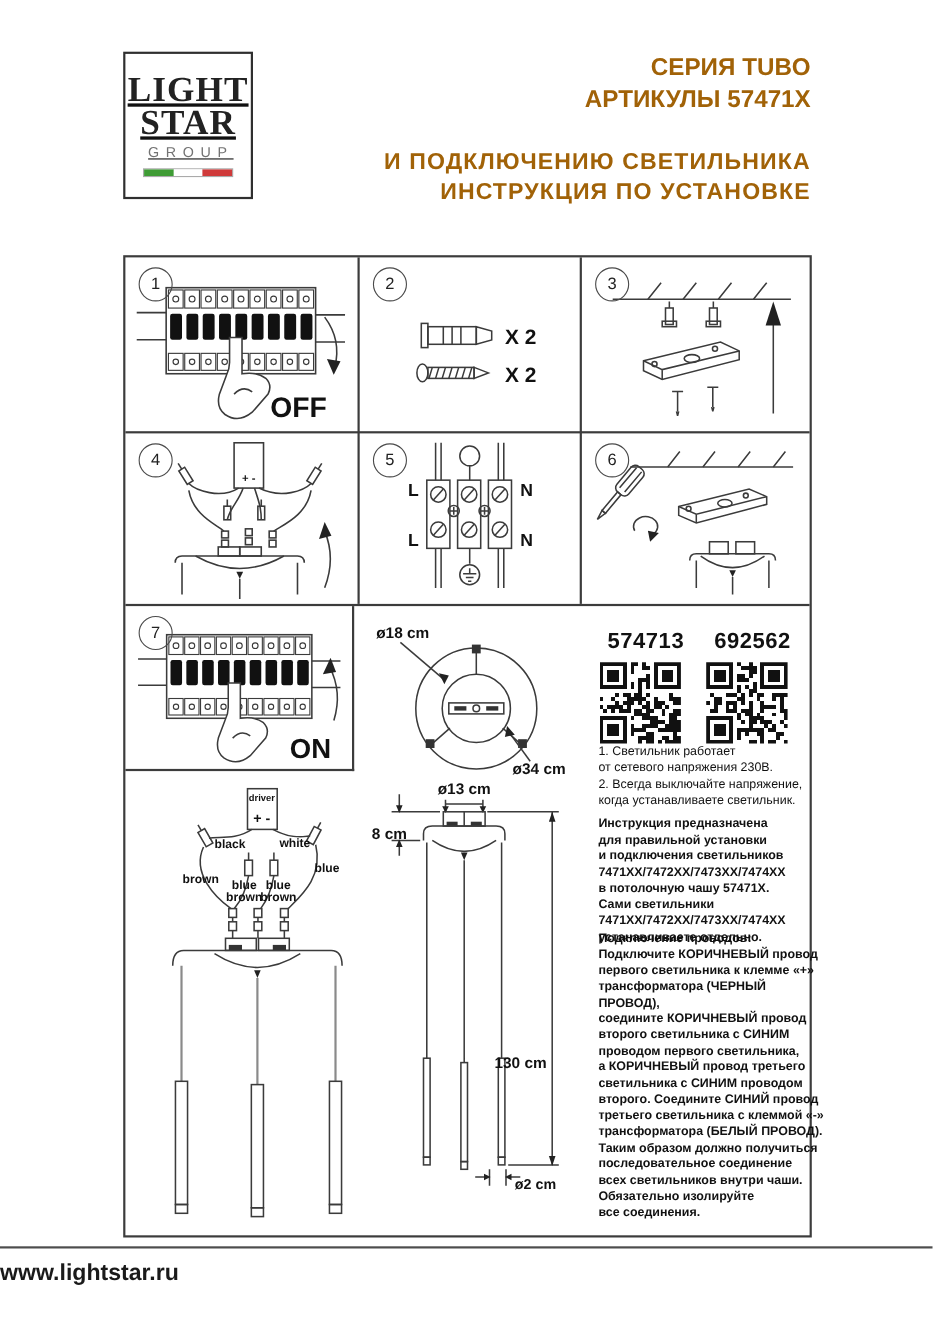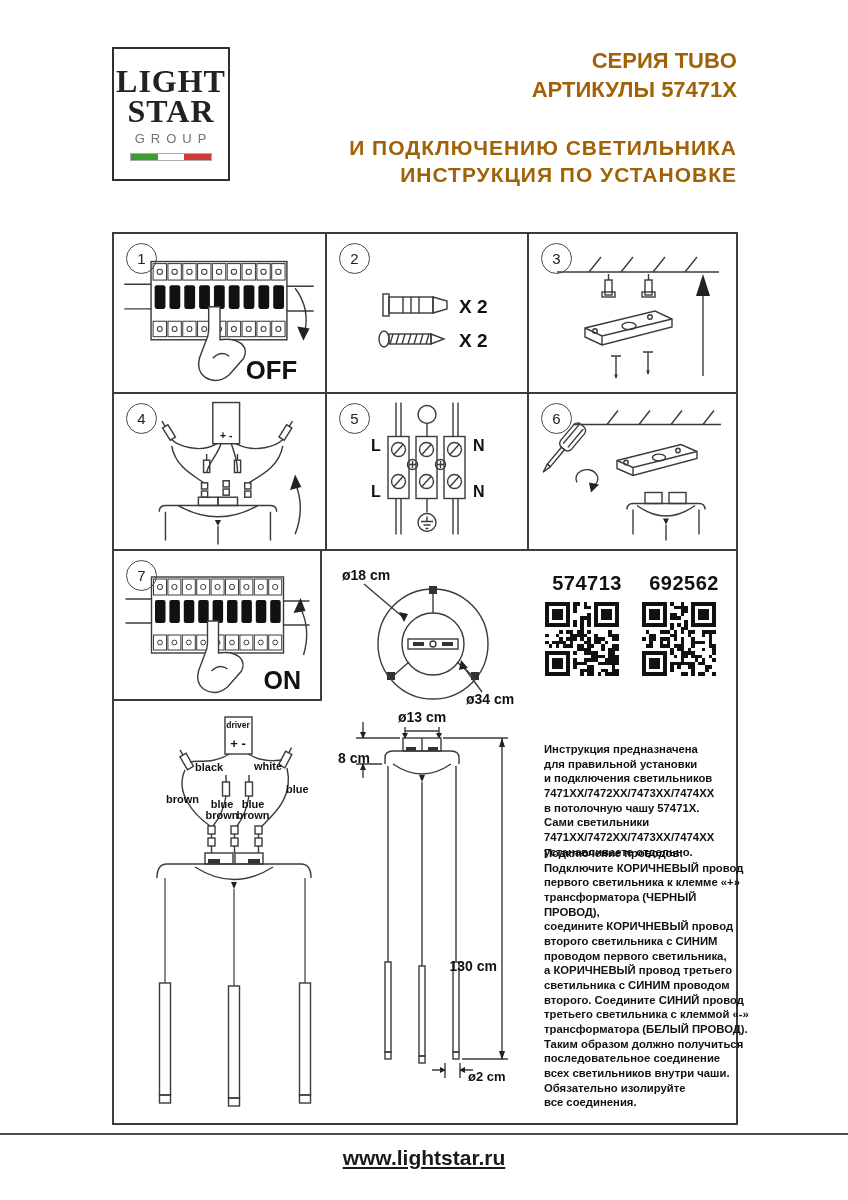--- a/index.html
+++ b/index.html
@@ -1,21 +1,21 @@
 <!DOCTYPE html>
 <html><head>
 <meta charset="utf-8">
 <style>
   html,body{margin:0;padding:0;background:#fff;}
   .page{position:relative;width:848px;height:1200px;background:#fff;overflow:hidden;
         font-family:"Liberation Sans",sans-serif;color:#111;}
   .abs{position:absolute;}
   
   .logo-box{left:112px;top:47px;width:118px;height:134px;border:2px solid #2f2f2f;
-            display:flex;flex-direction:column;align-items:center;justify-content:center;box-sizing:border-box;}
+            display:flex;flex-direction:column;align-items:center;justify-content:center;box-sizing:border-box;text-decoration:underline;}
   .logo-word{font-family:"Liberation Serif",serif;font-weight:bold;font-size:32px;line-height:.92;color:#222;letter-spacing:1px;}
   .logo-group{font-size:13px;letter-spacing:6px;color:#737373;margin-top:5px;margin-left:5px;}
   .logo-flag{display:flex;width:82px;height:8px;margin-top:7px;border:1px solid #aaa;box-sizing:border-box;}
   .logo-flag div{flex:1;}
   .hdr-right{right:111px;text-align:right;font-weight:bold;color:#a16207;}
   .hdr-series{top:46px;font-size:22px;line-height:1.32;}
   .hdr-title{top:134px;font-size:21px;line-height:1.3;letter-spacing:1px;}
   
   .main{left:112px;top:232px;width:626px;height:893px;border:2px solid #3c3c3c;box-sizing:border-box;}
   .gridline{background:#3c3c3c;position:absolute;}
@@ -29,21 +29,21 @@
   .qr-row{left:428px;top:338px;display:flex;gap:17px;position:absolute;}
   .qr-col{width:80px;text-align:right;}
   .qr-code{font-size:20px;font-weight:bold;letter-spacing:.5px;}
   .qr-col svg{margin:7px auto 0 auto;}
   .notes{left:430px;top:442px;width:200px;font-size:11.3px;line-height:1.33;white-space:pre-line;}
   .para{position:absolute;left:430px;width:205px;font-size:11.3px;font-weight:bold;line-height:1.3;white-space:pre-line;}
   .para1{top:508px;}
   .para2{top:600px;margin-top:12px;}
   
   .foot-line{left:0;top:1133px;width:848px;height:2px;background:#4d4d4d;}
-  .foot-url{left:0;top:1146px;width:848px;text-align:center;font-size:21px;font-weight:bold;color:#1a1a1a;text-decoration:underline;}
+  .foot-url{left:0;top:1146px;width:848px;font-size:21px;font-weight:bold;color:#1a1a1a;}
 </style>
 </head>
 <body>
 
 <div class="page">
 
   <div class="abs logo-box">
     <div class="logo-word">LIGHT</div>
     <div class="logo-word">STAR</div>
     <div class="logo-group">GROUP</div>
@@ -652,20 +652,24 @@
             <rect x="14" y="0" width="7" height="7" fill="#111"></rect>
             <rect x="15" y="1" width="5" height="5" fill="#fff"></rect>
             <rect x="16" y="2" width="3" height="3" fill="#111"></rect>
             <rect x="0" y="14" width="7" height="7" fill="#111"></rect>
             <rect x="1" y="15" width="5" height="5" fill="#fff"></rect>
             <rect x="2" y="16" width="3" height="3" fill="#111"></rect>
           </svg>
       </div>
     </div>
 
+    <div class="abs notes">1. Светильник работает
+от сетевого напряжения 230В.
+2. Всегда выключайте напряжение,
+когда устанавливаете светильник.</div>
     <div class="para para1">Инструкция предназначена
 для правильной установки
 и подключения светильников
 7471XX/7472XX/7473XX/7474XX
 в потолочную чашу 57471X.
 Сами светильники
 7471XX/7472XX/7473XX/7474XX
 устанавливаете отдельно.</div>
     <div class="para para2">Подключение проводов:
 Подключите КОРИЧНЕВЫЙ провод

